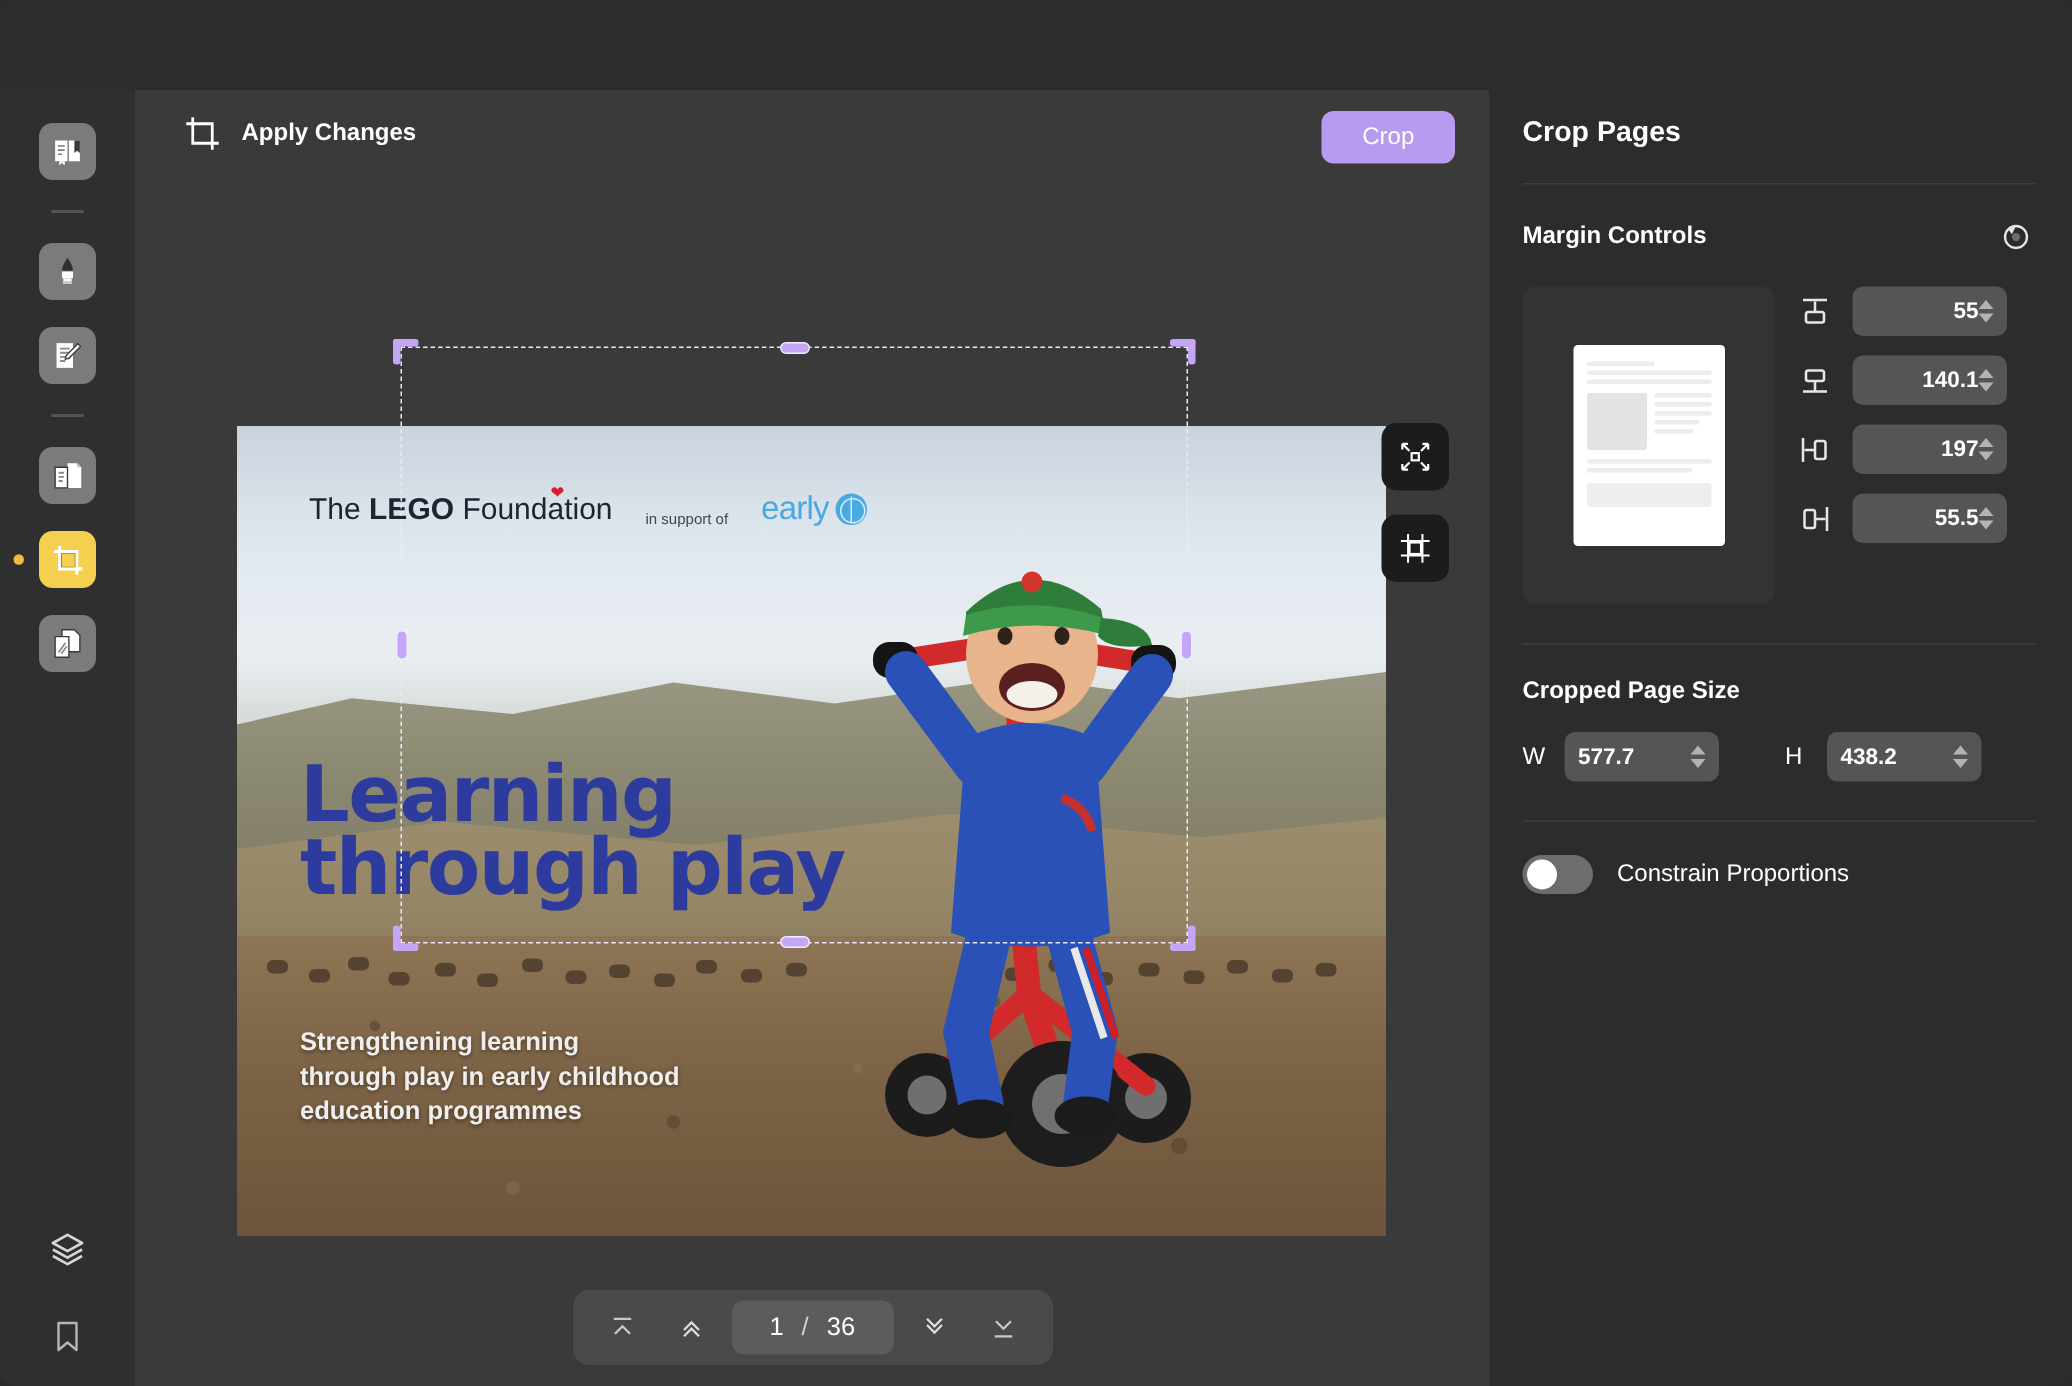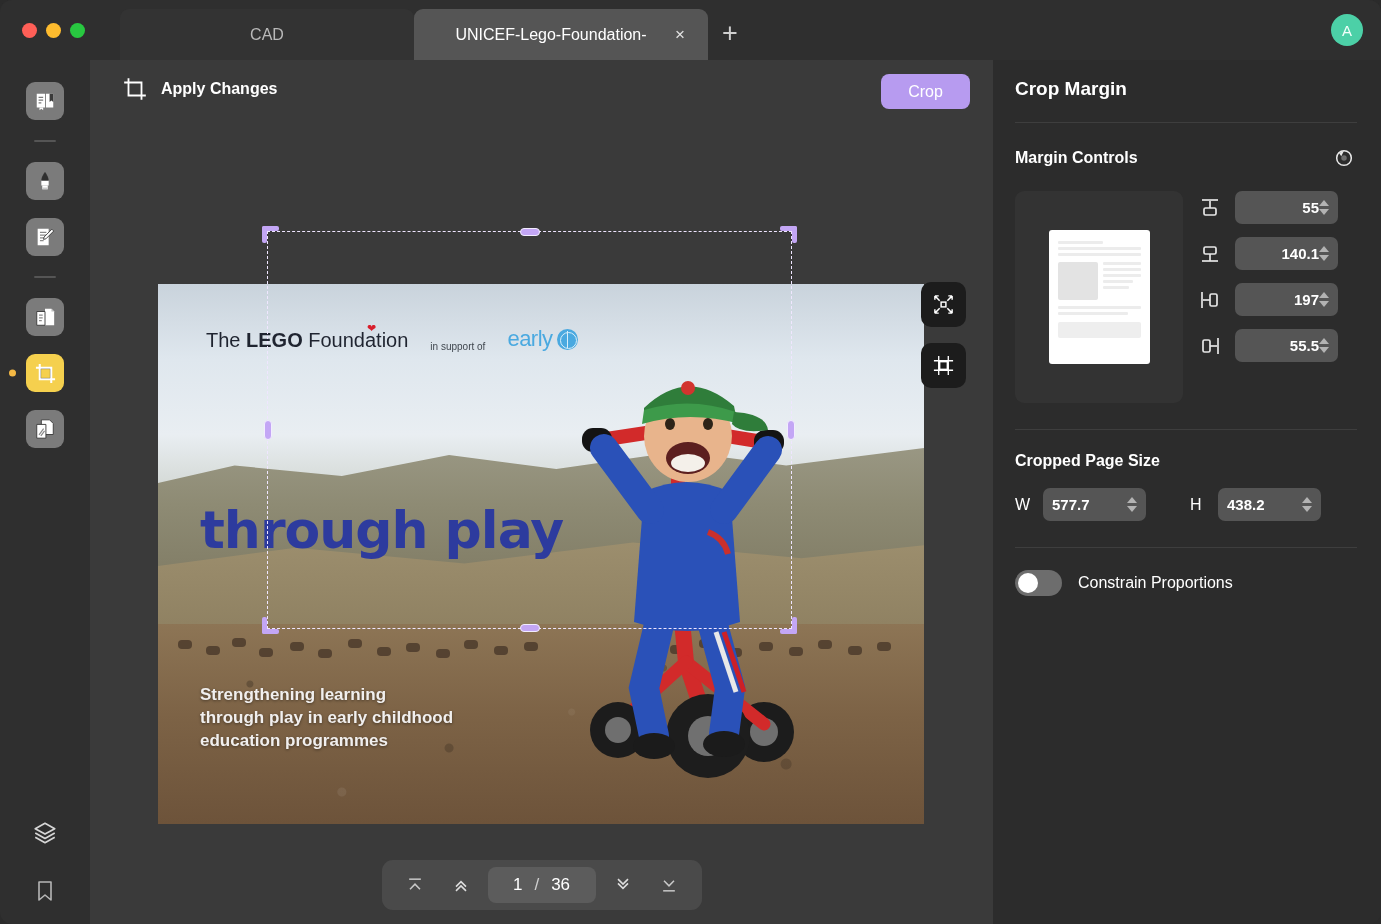--- a/index.html
+++ b/index.html
@@ -279,40 +279,20 @@
   }
   .knob { position: absolute; left: 3px; top: 3px; width: 20px; height: 20px; border-radius: 50%; background: #ffffff; }
   .toggle-label { font-size: 16px; color: #ffffff; }
   .sect-gap { margin-top: 26px; }
 </style>
 </head>
 <body>
 
 <div class="app">
 
-  <div class="titlebar">
-    <div class="traffic">
-      <div class="dot red"></div>
-      <div class="dot yellow"></div>
-      <div class="dot green"></div>
-    </div>
-
-    <div class="tabstrip">
-      <div class="tab inactive">
-        <span class="tab-title">CAD</span>
-      </div>
-      <div class="tab active">
-        <span class="tab-title">UNICEF-Lego-Foundation-</span>
-        <span class="tab-close">×</span>
-      </div>
-    </div>
-
-    <div class="newtab">+</div>
-    <div class="avatar">A</div>
-  </div>
 
   <div class="rail">
 
     <div class="rail-btn">
       <svg width="22" height="22" viewBox="0 0 24 24">
         <path d="M3 4h9v15H3z" fill="#fff"></path>
         <path d="M13 4h8v15h-8z" fill="#fff"></path>
         <path d="M17 4h4v9l-2-1.6L17 13z" fill="#3a3a3a"></path>
         <path d="M5 8h5M5 11h5M5 14h3" stroke="#7b7b7b" stroke-width="1.2"></path>
         <path d="M6 19v3l2-1.6L10 22v-3z" fill="#fff"></path>
@@ -478,20 +458,21 @@
           <ellipse cx="112" cy="92" rx="5" ry="6" fill="#2d2318"></ellipse>
           <ellipse cx="150" cy="92" rx="5" ry="6" fill="#2d2318"></ellipse>
 
           <path d="M86 76 q44 -42 90 -2 l2 10 q-48 -16 -92 0z" fill="#2f7d3a"></path>
           <path d="M86 78 q46 -14 92 2 l4 12 q-50 -14 -98 0z" fill="#3d9a4a"></path>
           <path d="M176 80 q32 2 34 18 q-28 4 -36 -6z" fill="#2f7d3a"></path>
           <circle cx="130" cy="56" r="7" fill="#d2342e"></circle>
         </svg>
 
         <div class="headline">
+          <div>Learning</div>
           <div>through play</div>
         </div>
 
         <div class="subhead">
           <div>Strengthening learning</div>
           <div>through play in early childhood</div>
           <div>education programmes</div>
         </div>
       </div>
 
@@ -552,21 +533,21 @@
           <svg width="20" height="20" viewBox="0 0 24 24">
             <path d="M6 7l6 6 6-6" fill="none" stroke="#c9c9c9" stroke-width="1.8"></path>
             <path d="M5 19h14" stroke="#c9c9c9" stroke-width="1.8"></path>
           </svg>
         </div>
       </div>
     </div>
   </div>
 
   <div class="panel">
-    <h1>Crop Margin</h1>
+    <h1>Crop Pages</h1>
     <div class="divider"></div>
 
     <div class="mc-head">
       <h2>Margin Controls</h2>
       <div class="reset-btn">
         <svg width="22" height="22" viewBox="0 0 24 24">
           <circle cx="12" cy="12" r="8" fill="none" stroke="#e6e6e6" stroke-width="1.7"></circle>
           <circle cx="12" cy="12" r="3" fill="#6d6d6d"></circle>
           <path d="M12 4L6.5 6.5 9 10z" fill="#e6e6e6"></path>
         </svg>

